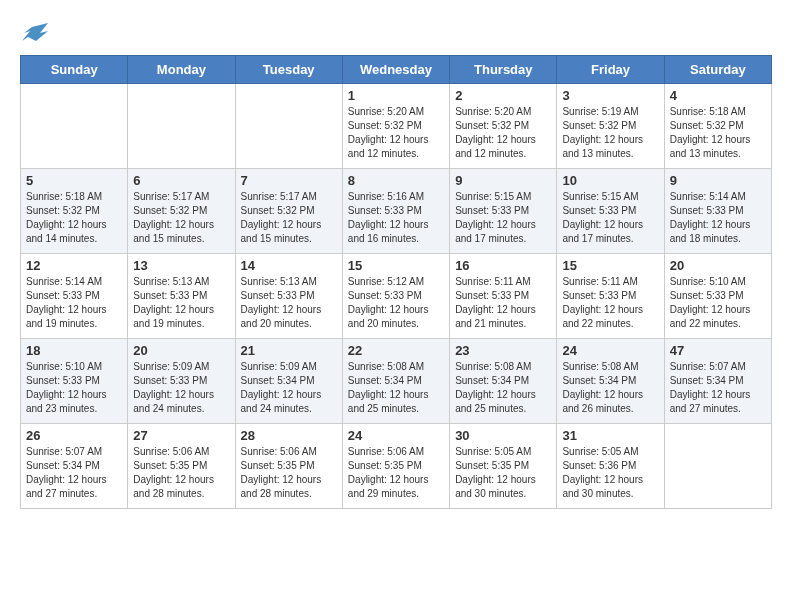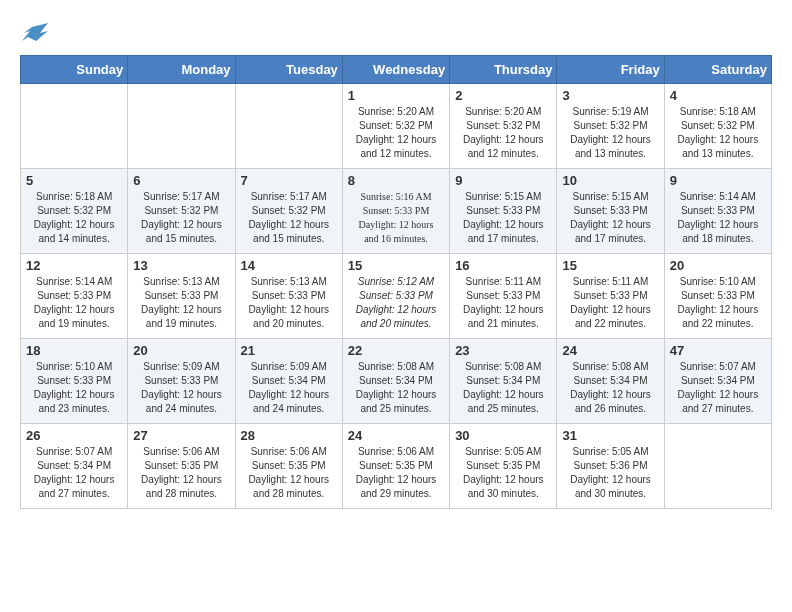--- a/index.html
+++ b/index.html
@@ -35,21 +35,21 @@
     .calendar {
       width: 100%;
       border-collapse: collapse;
       border: 1px solid #ccc;
     }
     .calendar th {
       background: #4a7fc1;
       color: #fff;
       font-size: 13px;
       padding: 6px 4px;
-      text-align: right;
+      text-align: center;
       border: 1px solid #3a6aa0;
     }
     .calendar td {
       width: 107px;
       vertical-align: top;
       padding: 4px 5px;
       font-size: 10px;
       color: #333;
       border: 1px solid #ccc;
       height: 85px;
@@ -63,21 +63,20 @@
     .day-num {
       font-size: 13px;
       font-weight: bold;
       display: block;
       margin-bottom: 2px;
     }
     .day-info {
       font-size: 10px;
       line-height: 1.4;
       color: #333;
-      text-align: center;
     }
   </style>
 </head>
 <body>
 
 <div class="header">
   <div class="logo">
     <div>
       <div style="display:flex; align-items:center;">
         <div style="font-size:22px; font-weight:bold; color:#1a3a5c; line-height:1.15;">
@@ -158,21 +157,21 @@
         </td>
         <td>
           <span class="day-num">7</span>
           <div class="day-info" style="white-space: pre-line;">Sunrise: 5:17 AM
 Sunset: 5:32 PM
 Daylight: 12 hours
 and 15 minutes.</div>
         </td>
         <td>
           <span class="day-num">8</span>
-          <div class="day-info" style="white-space: pre-line; font-family: Liberation Serif, serif;">Sunrise: 5:16 AM
+          <div class="day-info" style="white-space: pre-line;">Sunrise: 5:16 AM
 Sunset: 5:33 PM
 Daylight: 12 hours
 and 16 minutes.</div>
         </td>
         <td>
           <span class="day-num">9</span>
           <div class="day-info" style="white-space: pre-line;">Sunrise: 5:15 AM
 Sunset: 5:33 PM
 Daylight: 12 hours
 and 17 minutes.</div>
@@ -209,21 +208,21 @@
         </td>
         <td>
           <span class="day-num">14</span>
           <div class="day-info" style="white-space: pre-line;">Sunrise: 5:13 AM
 Sunset: 5:33 PM
 Daylight: 12 hours
 and 20 minutes.</div>
         </td>
         <td>
           <span class="day-num">15</span>
-          <div class="day-info" style="white-space: pre-line; font-style: italic;">Sunrise: 5:12 AM
+          <div class="day-info" style="white-space: pre-line;">Sunrise: 5:12 AM
 Sunset: 5:33 PM
 Daylight: 12 hours
 and 20 minutes.</div>
         </td>
         <td>
           <span class="day-num">16</span>
           <div class="day-info" style="white-space: pre-line;">Sunrise: 5:11 AM
 Sunset: 5:33 PM
 Daylight: 12 hours
 and 21 minutes.</div>

